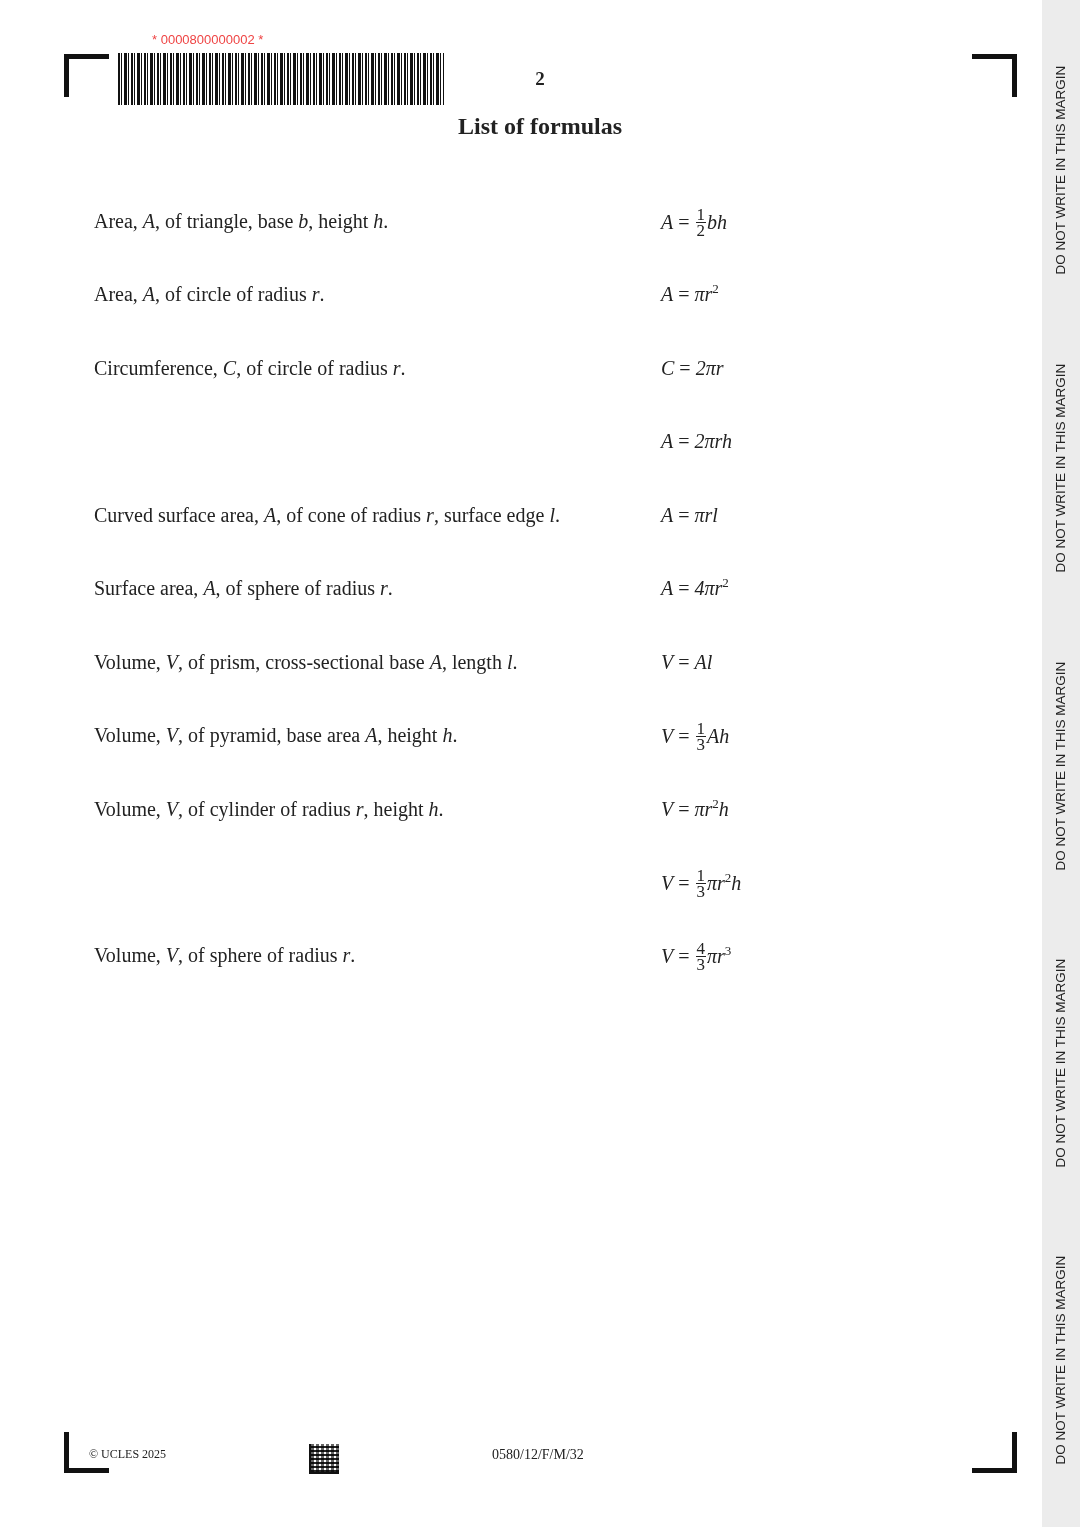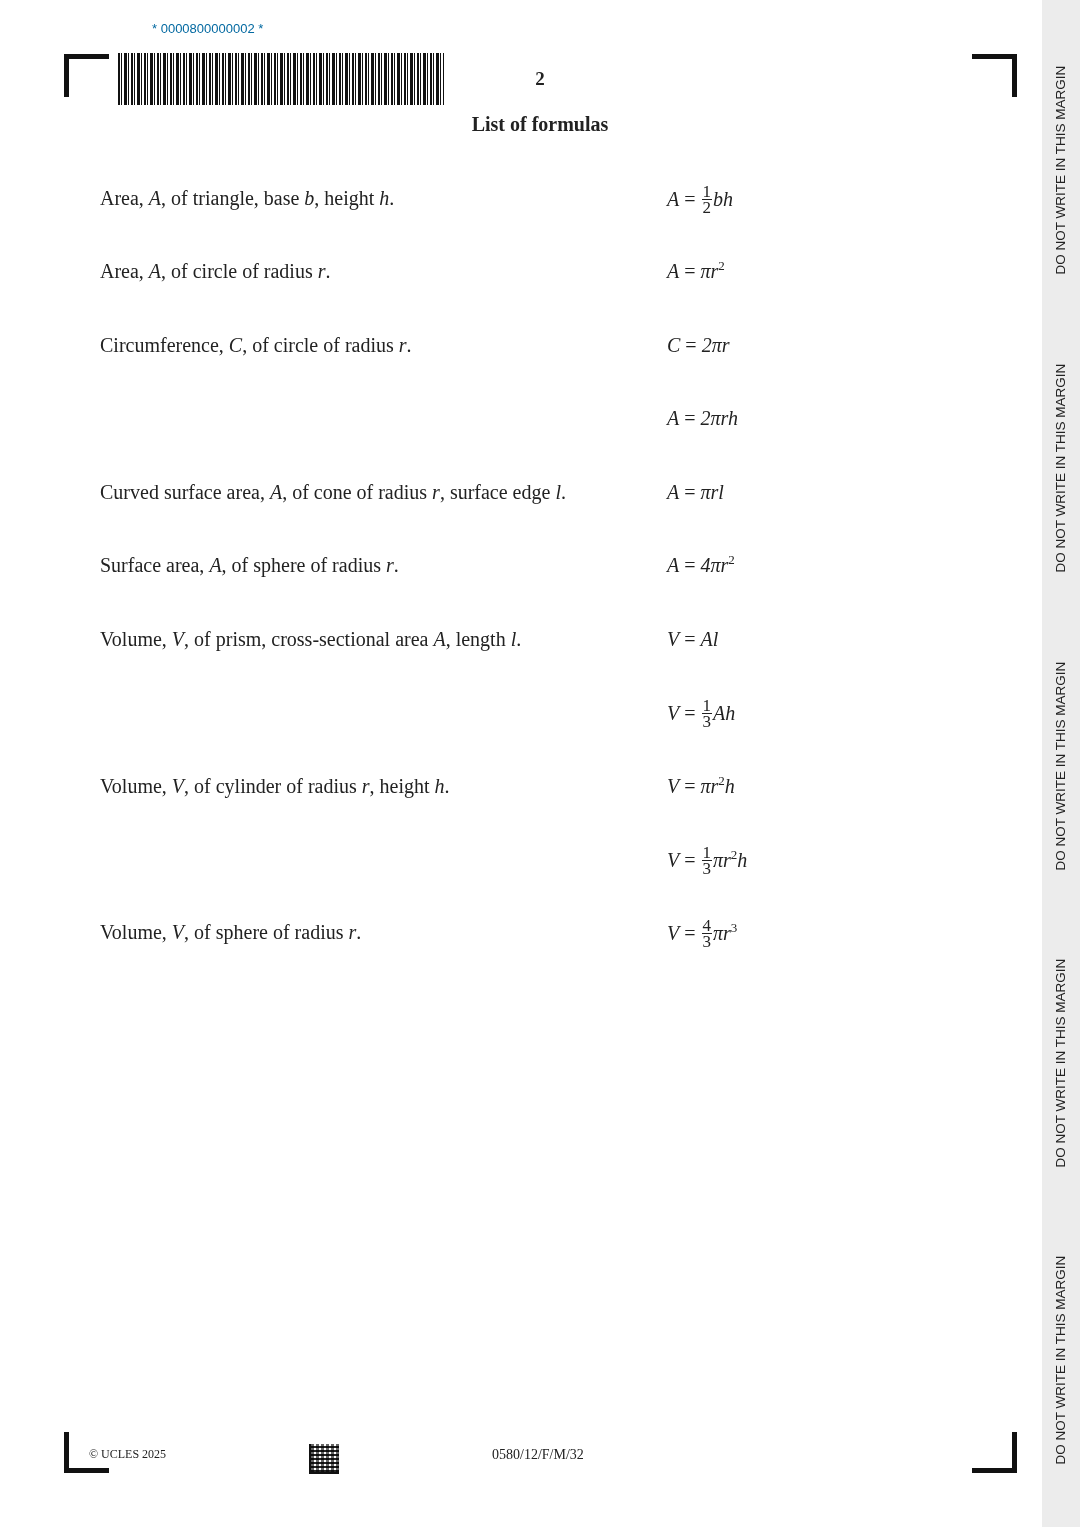--- a/index.html
+++ b/index.html
@@ -17,38 +17,38 @@
     transform: translate(-50%, -50%) rotate(-90deg); text-align: center; white-space: nowrap;
     line-height: 16px;
   }
   .corner { position: absolute; width: 40px; height: 36px; border-color: #111; border-style: solid; border-width: 0; }
   .corner.tl { left: 64px; top: 54px; border-left-width: 5px; border-top-width: 5px; width: 40px; height: 38px; }
   .corner.tr { left: 972px; top: 54px; border-right-width: 5px; border-top-width: 5px; width: 40px; height: 38px; }
   .corner.bl { left: 64px; top: 1432px; border-left-width: 5px; border-bottom-width: 5px; width: 40px; height: 36px; }
   .corner.br { left: 972px; top: 1432px; border-right-width: 5px; border-bottom-width: 5px; width: 40px; height: 36px; }
 
   .barcode-text {
-    position: absolute; left: 152px; top: 21px;
-    font-family: "Liberation Sans", "DejaVu Sans", sans-serif; font-size: 13px; color: #0369a1;
+    position: absolute; left: 152px; top: 32px;
+    font-family: "Liberation Sans", "DejaVu Sans", sans-serif; font-size: 13px; color: #ef4444;
   }
   .barcode {
     position: absolute; left: 118px; top: 53px; width: 326px; height: 52px;
     background: repeating-linear-gradient(90deg,
       #111 0px, #111 2px, #fff 2px, #fff 3px, #111 3px, #111 4px, #fff 4px, #fff 6px,
       #111 6px, #111 9px, #fff 9px, #fff 10px, #111 10px, #111 11px, #fff 11px, #fff 13px);
   }
   .page-number {
     position: absolute; left: 0; width: 1080px; top: 68px; text-align: center;
     font-weight: bold; font-size: 19px;
   }
   .page-title {
     position: absolute; left: 0; width: 1080px; top: 113px; text-align: center;
-    font-weight: bold; font-size: 20px;
+    font-weight: bold; font-size: 24px;
   }
-  .formula-row { position: absolute; left: 100px; width: 900px; height: 40px; }
+  .formula-row { position: absolute; left: 94px; width: 900px; height: 40px; margin-top: 23px; }
   .formula-desc {
     position: absolute; left: 0; top: 0; font-size: 20px; line-height: 24px; white-space: nowrap;
   }
   .formula-desc i, .formula-expr i { font-style: italic; }
   .formula-expr {
     position: absolute; left: 567px; top: 0; font-size: 20px; line-height: 24px; white-space: nowrap;
   }
   .frac {
     display: inline-block; vertical-align: middle; text-align: center; font-size: 17px; line-height: 15px;
     margin: 0 1px; position: relative; top: -2px;
@@ -138,28 +138,31 @@
   <div class="formula-desc">
     <span>Surface area, </span><i>A</i><span>, of sphere of radius </span><i>r</i><span>.</span>
   </div>
   <div class="formula-expr">
     <i>A</i><span> = </span><i>4πr</i><sup>2</sup>
   </div>
 </div>
 
 <div class="formula-row" style="top:627px">
   <div class="formula-desc">
-    <span>Volume, </span><i>V</i><span>, of prism, cross-sectional area </span><i>A</i><span>, length </span><i>l</i><span>.</span>
+    <span>Volume, </span><i>V</i><span>, of prism, cross-sectional base </span><i>A</i><span>, length </span><i>l</i><span>.</span>
   </div>
   <div class="formula-expr">
     <i>V</i><span> = </span><i>Al</i>
   </div>
 </div>
 
 <div class="formula-row" style="top:700px">
+  <div class="formula-desc">
+    <span>Volume, </span><i>V</i><span>, of pyramid, base area </span><i>A</i><span>, height </span><i>h</i><span>.</span>
+  </div>
   <div class="formula-expr">
     <i>V</i><span> = </span><span class="frac"><span class="num">1</span><span class="den">3</span></span><i>Ah</i>
   </div>
 </div>
 
 <div class="formula-row" style="top:774px">
   <div class="formula-desc">
     <span>Volume, </span><i>V</i><span>, of cylinder of radius </span><i>r</i><span>, height </span><i>h</i><span>.</span>
   </div>
   <div class="formula-expr">

